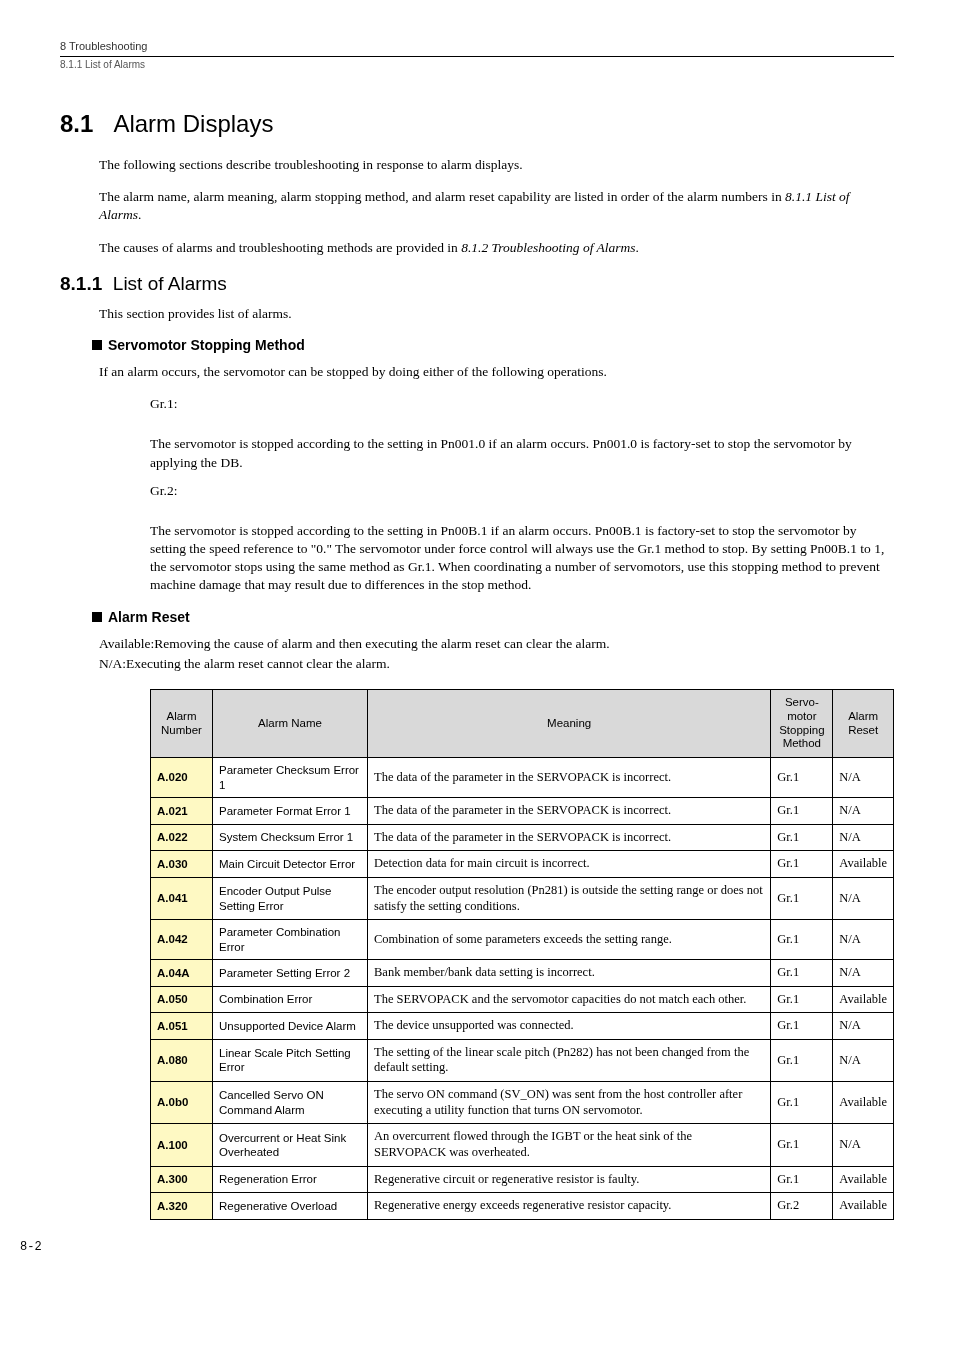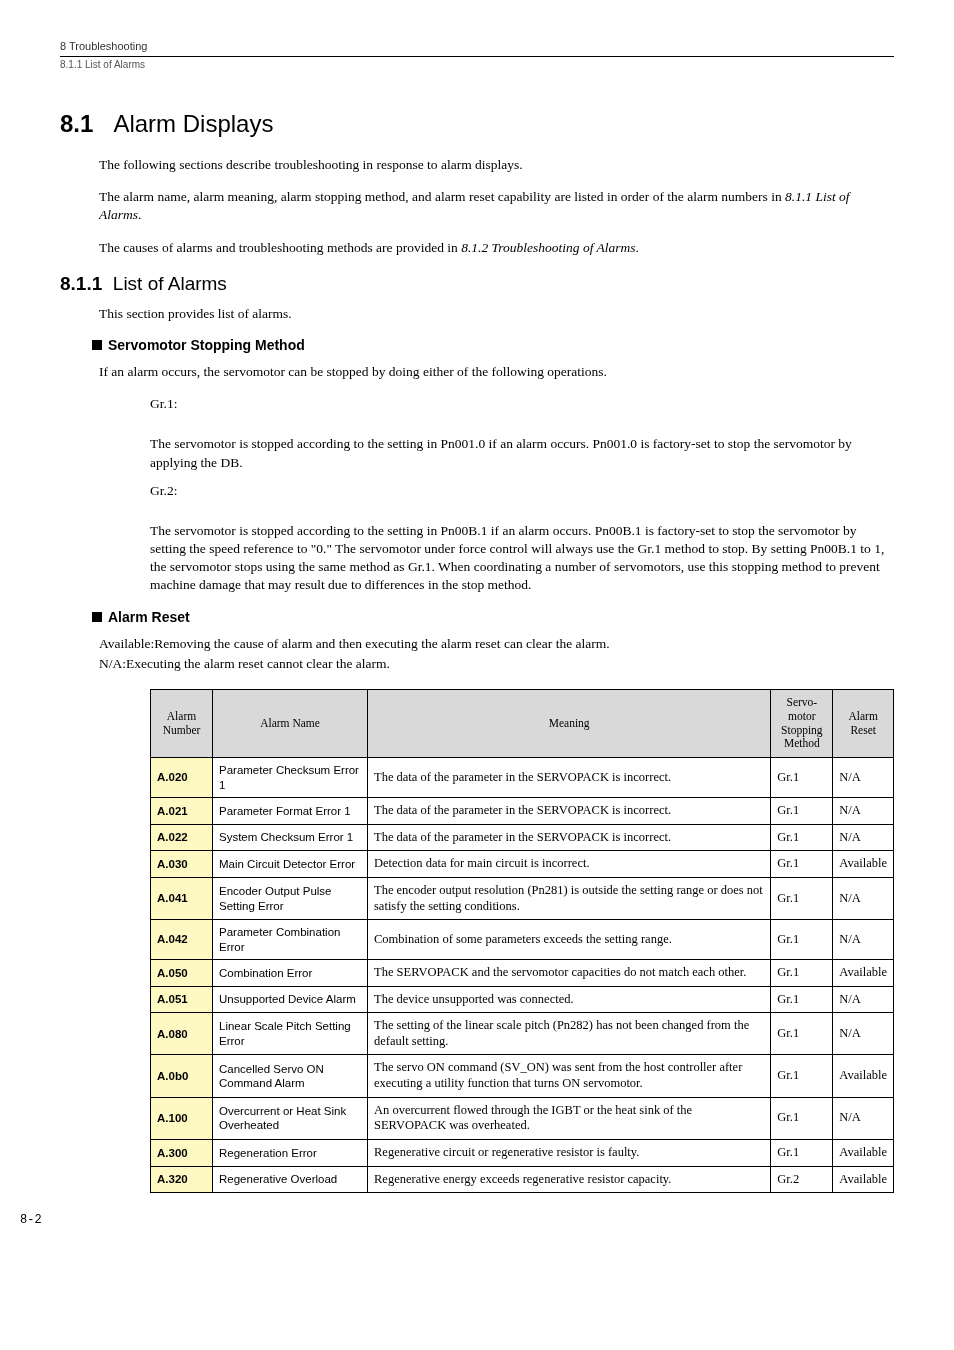--- a/index.html
+++ b/index.html
@@ -99,21 +99,21 @@
     }
     .alarm-table {
       margin-left: 90px;
       border-collapse: collapse;
       width: calc(100% - 90px);
       font-size: 12px;
       margin-top: 16px;
     }
     .alarm-table th {
       background: #d9d9d9;
-      font-family: Liberation Serif, serif;
+      font-family: Liberation Sans, sans-serif;
       font-weight: normal;
       font-size: 11.5px;
       padding: 6px 6px;
       border: 1px solid #000;
       text-align: center;
       line-height: 1.2;
     }
     .alarm-table td {
       border: 1px solid #000;
       padding: 5px 6px;
@@ -246,20 +246,27 @@
         <td class="col-reset">N/A</td>
       </tr>
       <tr>
         <td class="col-num">A.042</td>
         <td class="col-name">Parameter Combination Error</td>
         <td class="col-meaning">Combination of some parameters exceeds the setting range.</td>
         <td class="col-method">Gr.1</td>
         <td class="col-reset">N/A</td>
       </tr>
       <tr>
+        <td class="col-num">A.04A</td>
+        <td class="col-name">Parameter Setting Error 2</td>
+        <td class="col-meaning">Bank member/bank data setting is incorrect.</td>
+        <td class="col-method">Gr.1</td>
+        <td class="col-reset">N/A</td>
+      </tr>
+      <tr>
         <td class="col-num">A.050</td>
         <td class="col-name">Combination Error</td>
         <td class="col-meaning">The SERVOPACK and the servomotor capacities do not match each other.</td>
         <td class="col-method">Gr.1</td>
         <td class="col-reset">Available</td>
       </tr>
       <tr>
         <td class="col-num">A.051</td>
         <td class="col-name">Unsupported Device Alarm</td>
         <td class="col-meaning">The device unsupported was connected.</td>

